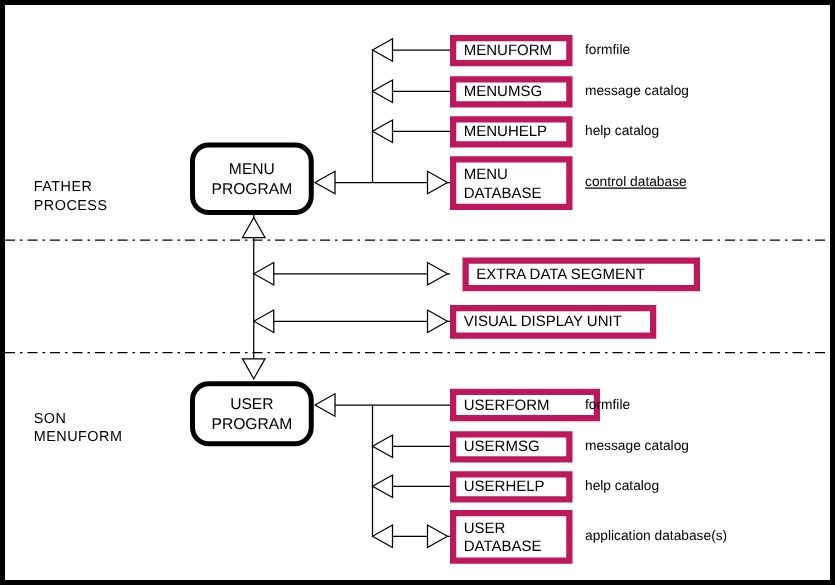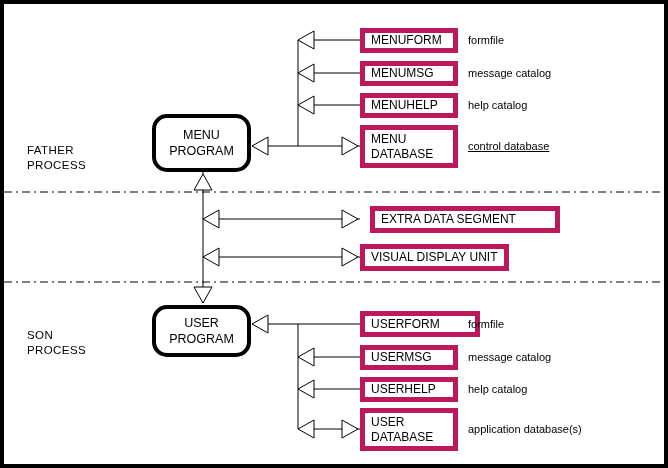--- a/index.html
+++ b/index.html
@@ -101,35 +101,35 @@
       <polygon points="298,357 314,348 314,366"></polygon>
       <polygon points="298,389 314,380 314,398"></polygon>
       <polygon points="298,429 314,420 314,438"></polygon>
       <polygon points="358,429 342,420 342,438"></polygon>
     </g>
   </svg>
 
   <div class="section-label" style="left:27px;top:129px;">FATHER
 PROCESS</div>
   <div class="section-label" style="left:27px;top:314px;">SON
-PROCESS</div>
+MENUFORM</div>
 
   <div class="prog-box" style="left:152px;top:114px;width:99px;height:58px;">MENU
 PROGRAM</div>
   <div class="prog-box" style="left:152px;top:305px;width:99px;height:52px;">USER
 PROGRAM</div>
 
   <div class="res-box" style="left:360px;top:28px;width:98px;height:25px;">MENUFORM</div>
   <div class="res-box" style="left:360px;top:61px;width:98px;height:25px;">MENUMSG</div>
   <div class="res-box" style="left:360px;top:93px;width:98px;height:25px;">MENUHELP</div>
   <div class="res-box" style="left:360px;top:125px;width:98px;height:43px;">MENU
 DATABASE</div>
 
   <div class="res-box" style="left:360px;top:206px;width:190px;height:27px;margin-left:10px;">EXTRA DATA SEGMENT</div>
-  <div class="res-box" style="left:360px;top:244px;width:149px;height:27px;">VISUAL DISPLAY UNIT</div>
+  <div class="res-box" style="left:360px;top:244px;width:165px;height:27px;">VISUAL DISPLAY UNIT</div>
 
   <div class="res-box" style="left:360px;top:311px;width:120px;height:26px;">USERFORM</div>
   <div class="res-box" style="left:360px;top:377px;width:98px;height:25px;">USERHELP</div>
   <div class="res-box" style="left:360px;top:345px;width:98px;height:25px;">USERMSG</div>
   <div class="res-box" style="left:360px;top:408px;width:98px;height:43px;">USER
 DATABASE</div>
 
   <div class="desc-label" style="left:468px;top:32px;">formfile</div>
   <div class="desc-label" style="left:468px;top:65px;">message catalog</div>
   <div class="desc-label" style="left:468px;top:97px;">help catalog</div>

